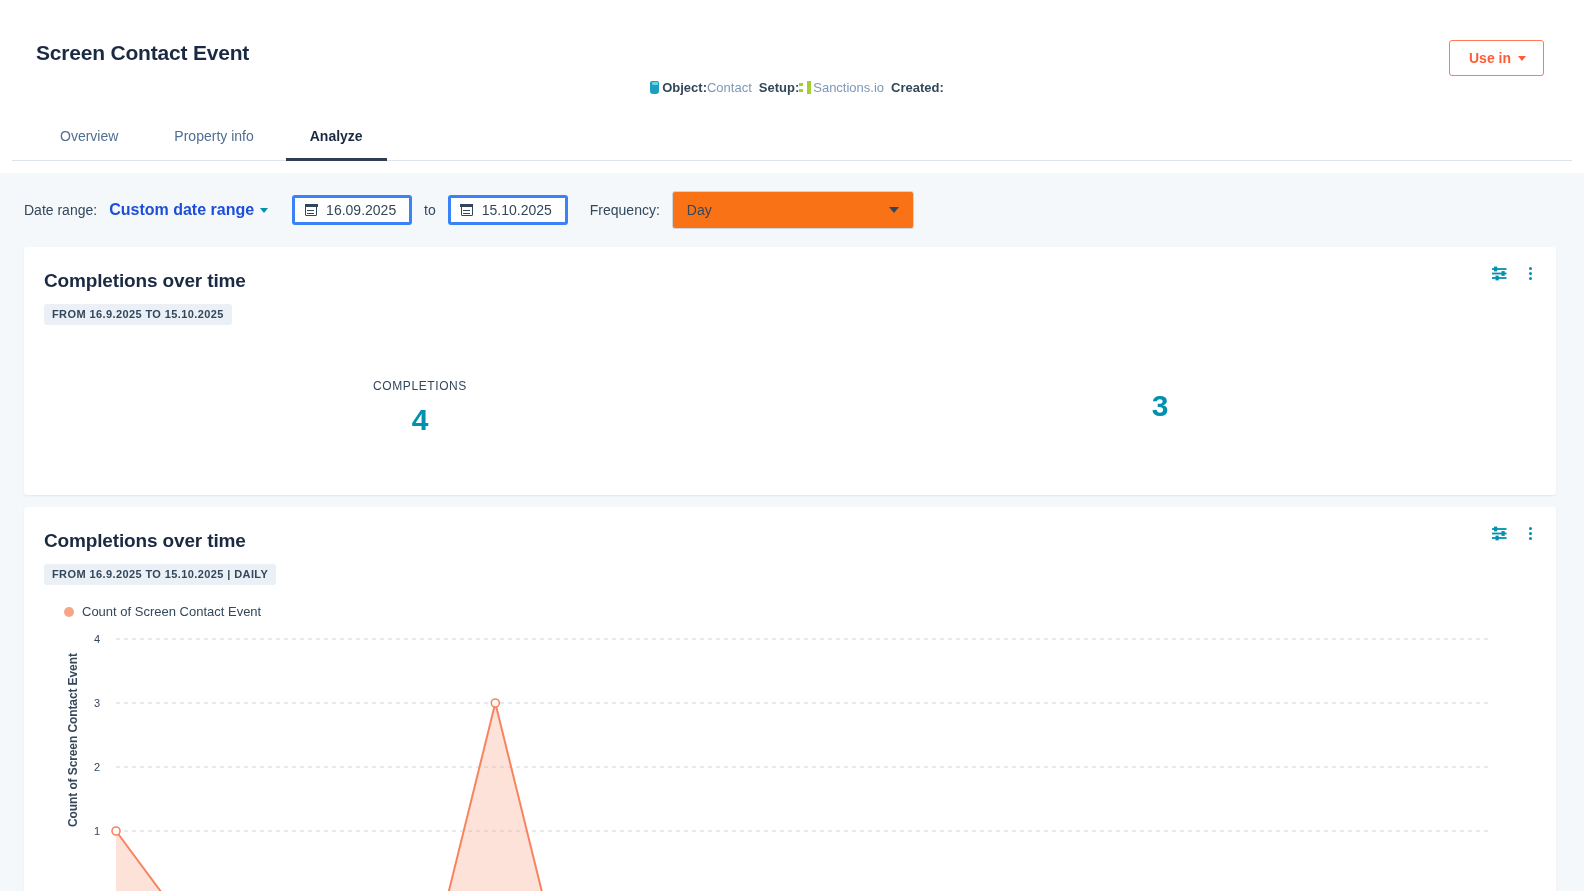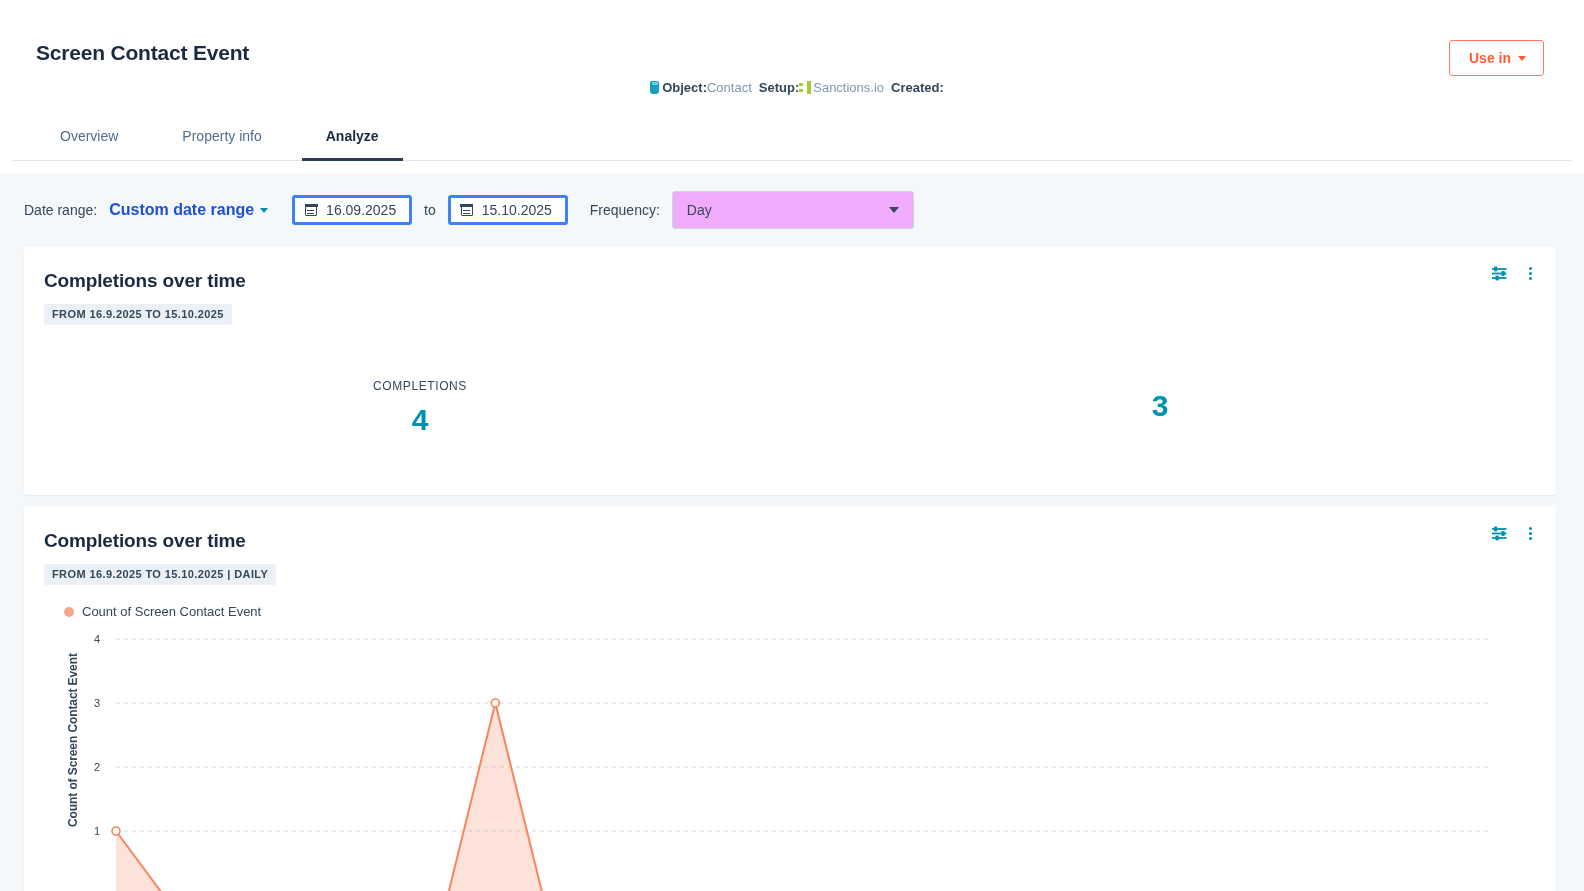--- a/index.html
+++ b/index.html
@@ -98,21 +98,21 @@
   }
   .setup-icon .d1, .setup-icon .d2 {
     position: absolute; left: 0; width: 4px; height: 3px; background: #a4cf33;
   }
   .setup-icon .d1 { top: 2px; }
   .setup-icon .d2 { top: 8px; }
 
   
   .tabs {
     display: flex;
-    gap: 16px;
+    gap: 8px;
     padding: 0 0 0 24px;
     margin-top: 22px;
     border-bottom: 1px solid #dfe3eb;
   }
   .tab {
     font-size: 14px;
     color: #506e91;
     padding: 10px 24px 13px 24px;
     cursor: pointer;
     border-bottom: 3px solid transparent;
@@ -189,21 +189,21 @@
     background: #33475b;
     box-shadow: 0 3px 0 0 #33475b;
   }
   .to-word {
     font-size: 14px;
     color: #33475b;
     margin: 0 12px;
   }
   .freq-label { margin: 0 12px 0 22px; font-size: 14px; color: #33475b; }
   .select-box {
-    background: #f0abfc;
+    background: #f97316;
     border: 1px solid #cbd6e2;
     border-radius: 3px;
     height: 38px;
     width: 242px;
     display: flex;
     align-items: center;
     justify-content: space-between;
     padding: 0 14px;
     font-size: 14px;
     color: #33475b;

